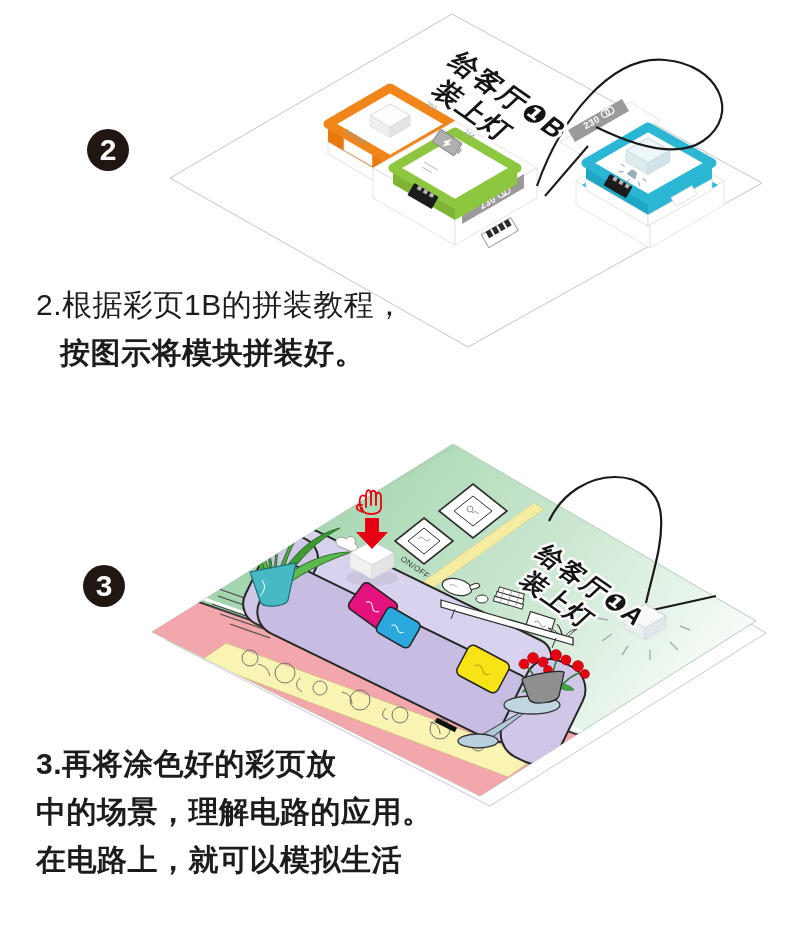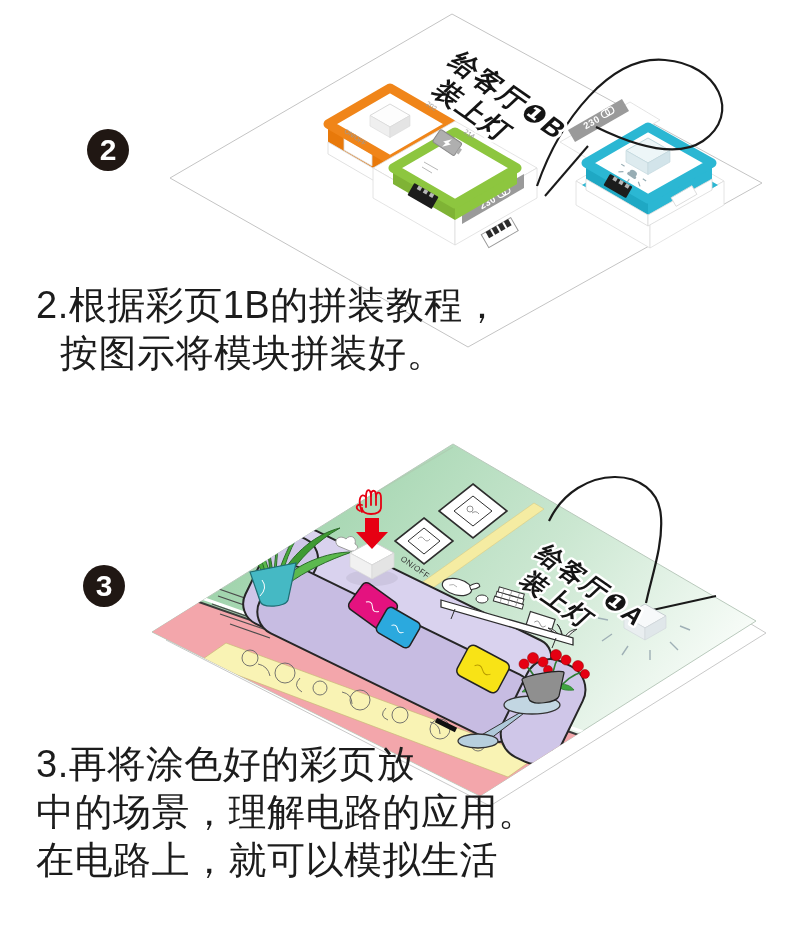--- a/index.html
+++ b/index.html
@@ -1,23 +1,23 @@
 <!DOCTYPE html>
 <html><head>
 <meta charset="utf-8">
 <style>
   html,body{margin:0;padding:0;background:#fff;}
   .canvas{position:relative;width:790px;height:938px;background:#fff;overflow:hidden;
           font-family:"Liberation Sans","DejaVu Sans",sans-serif;color:#1c1c1c;}
   .badge{position:absolute;width:42px;height:42px;border-radius:50%;background:#201713;
          color:#fff;display:flex;align-items:center;justify-content:center;
          font-size:30px;font-weight:bold;}
-  .caption{position:absolute;font-size:38px;line-height:48px;white-space:nowrap;
+  .caption{position:absolute;font-size:30px;line-height:48px;white-space:nowrap;
            color:#1c1c1c;letter-spacing:0.5px;}
-  .caption .indent{padding-left:24px;}
+  .caption .indent{padding-left:24px;font-weight:bold;}
   svg{position:absolute;display:block;}
   text{font-family:"Liberation Sans","DejaVu Sans",sans-serif;}
 </style>
 </head>
 <body>
 
 <div class="canvas">
 
   <div class="badge" style="left:87px;top:129px;">
     <span>2</span>
@@ -303,19 +303,19 @@
       <path d="M645,628 L645,640 L666,628 L666,616 Z" fill="#E0E7EA" stroke="#d2d9dc" stroke-width="0.7"></path>
       <path d="M612,634 L602,641 M628,646 L622,655 M650,650 L650,660 M670,642 L678,650 M680,626 L690,630 M608,620 L598,618" stroke="#9FB0B6" stroke-width="1.4"></path>
     </g>
 
     <g transform="translate(534,556) rotate(35) skewX(-12)">
       <text x="0" y="0" font-size="25" font-weight="bold" letter-spacing="2" fill="#141414" stroke="#fff" stroke-width="5" paint-order="stroke" stroke-linejoin="round">给客厅❶A</text>
       <text x="9" y="31" font-size="25" font-weight="bold" letter-spacing="2" fill="#141414" stroke="#fff" stroke-width="5" paint-order="stroke" stroke-linejoin="round">装上灯</text>
     </g>
   </svg>
 
-  <div class="caption" style="left:36px;top:740px;">
+  <div class="caption" style="left:36px;top:740px;font-weight:bold;">
     <div>3.再将涂色好的彩页放</div>
     <div>中的场景，理解电路的应用。</div>
     <div>在电路上，就可以模拟生活</div>
   </div>
 
 </div>
 
 </body></html>

